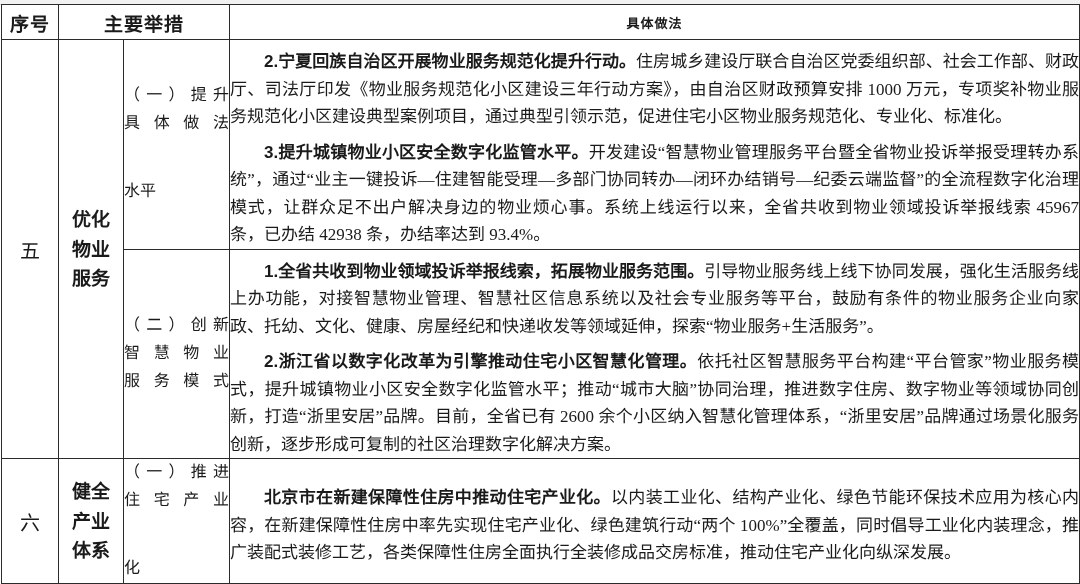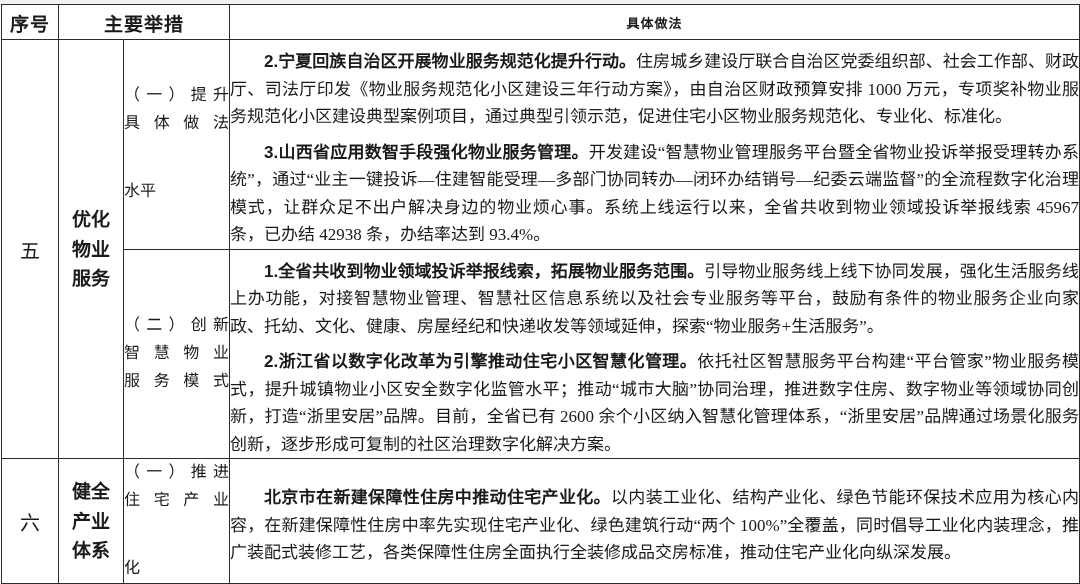--- a/index.html
+++ b/index.html
@@ -166,21 +166,21 @@
         <td class="sub-cell">
           <span class="sub-line">（一）提升</span>
           <span class="sub-line">具体做法</span>
           <span class="sub-line nofill">水平</span>
         </td>
         <td class="detail-cell">
           <p>
             <span class="lead-num">2.</span><b>宁夏回族自治区开展物业服务规范化提升行动。</b><span>住房城乡建设厅联合自治区党委组织部、社会工作部、财政厅、司法厅印发《物业服务规范化小区建设三年行动方案》，由自治区财政预算安排 1000 万元，专项奖补物业服务规范化小区建设典型案例项目，通过典型引领示范，促进住宅小区物业服务规范化、专业化、标准化。</span>
           </p>
           <p>
-            <span class="lead-num">3.</span><b>山西省应用数智手段强化物业服务管理。</b><span>开发建设“智慧物业管理服务平台暨全省物业投诉举报受理转办系统”，通过“业主一键投诉—住建智能受理—多部门协同转办—闭环办结销号—纪委云端监督”的全流程数字化治理模式，让群众足不出户解决身边的物业烦心事。系统上线运行以来，全省共收到物业领域投诉举报线索 45967 条，已办结 42938 条，办结率达到 93.4%。</span>
+            <span class="lead-num">3.</span><b>提升城镇物业小区安全数字化监管水平。</b><span>开发建设“智慧物业管理服务平台暨全省物业投诉举报受理转办系统”，通过“业主一键投诉—住建智能受理—多部门协同转办—闭环办结销号—纪委云端监督”的全流程数字化治理模式，让群众足不出户解决身边的物业烦心事。系统上线运行以来，全省共收到物业领域投诉举报线索 45967 条，已办结 42938 条，办结率达到 93.4%。</span>
           </p>
         </td>
       </tr>
 
       <tr>
         <td class="sub-cell">
           <span class="sub-line">（二）创新</span>
           <span class="sub-line">智慧物业</span>
           <span class="sub-line">服务模式</span>
         </td>

